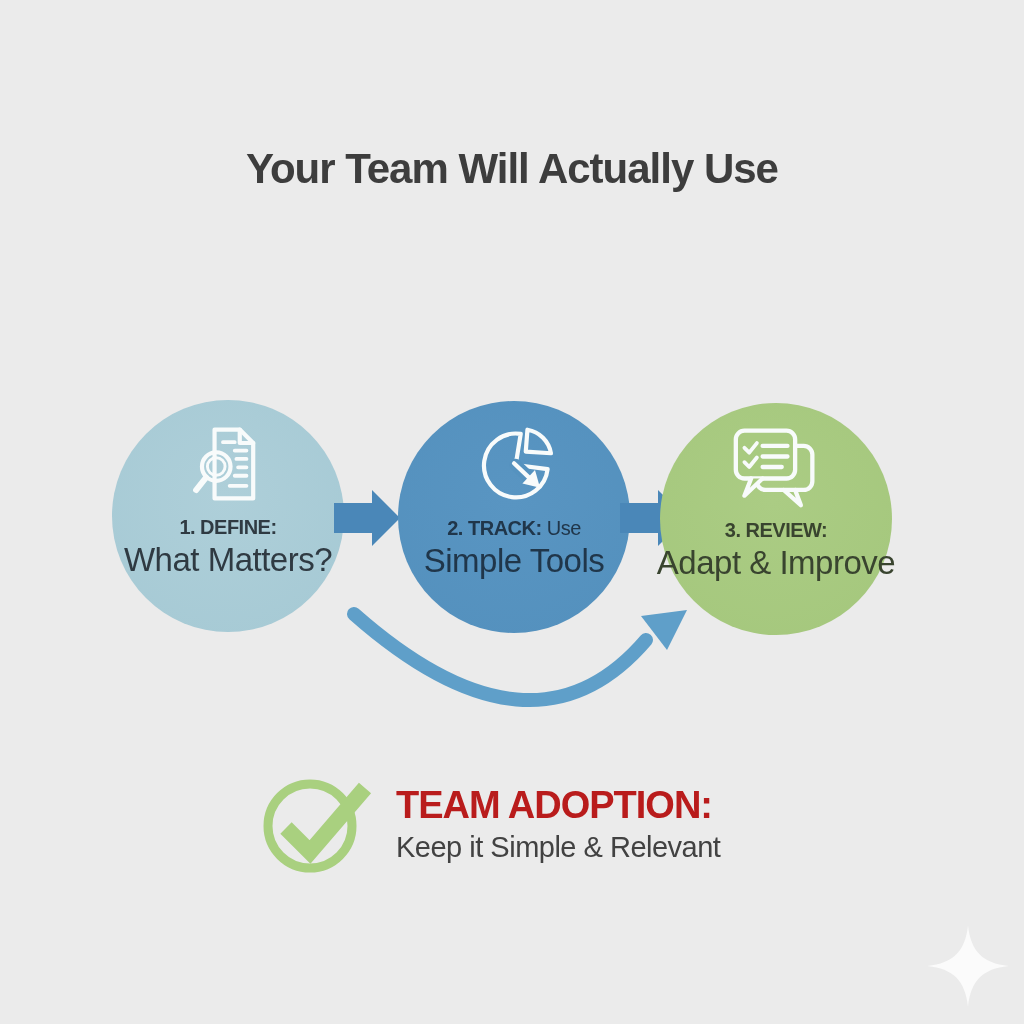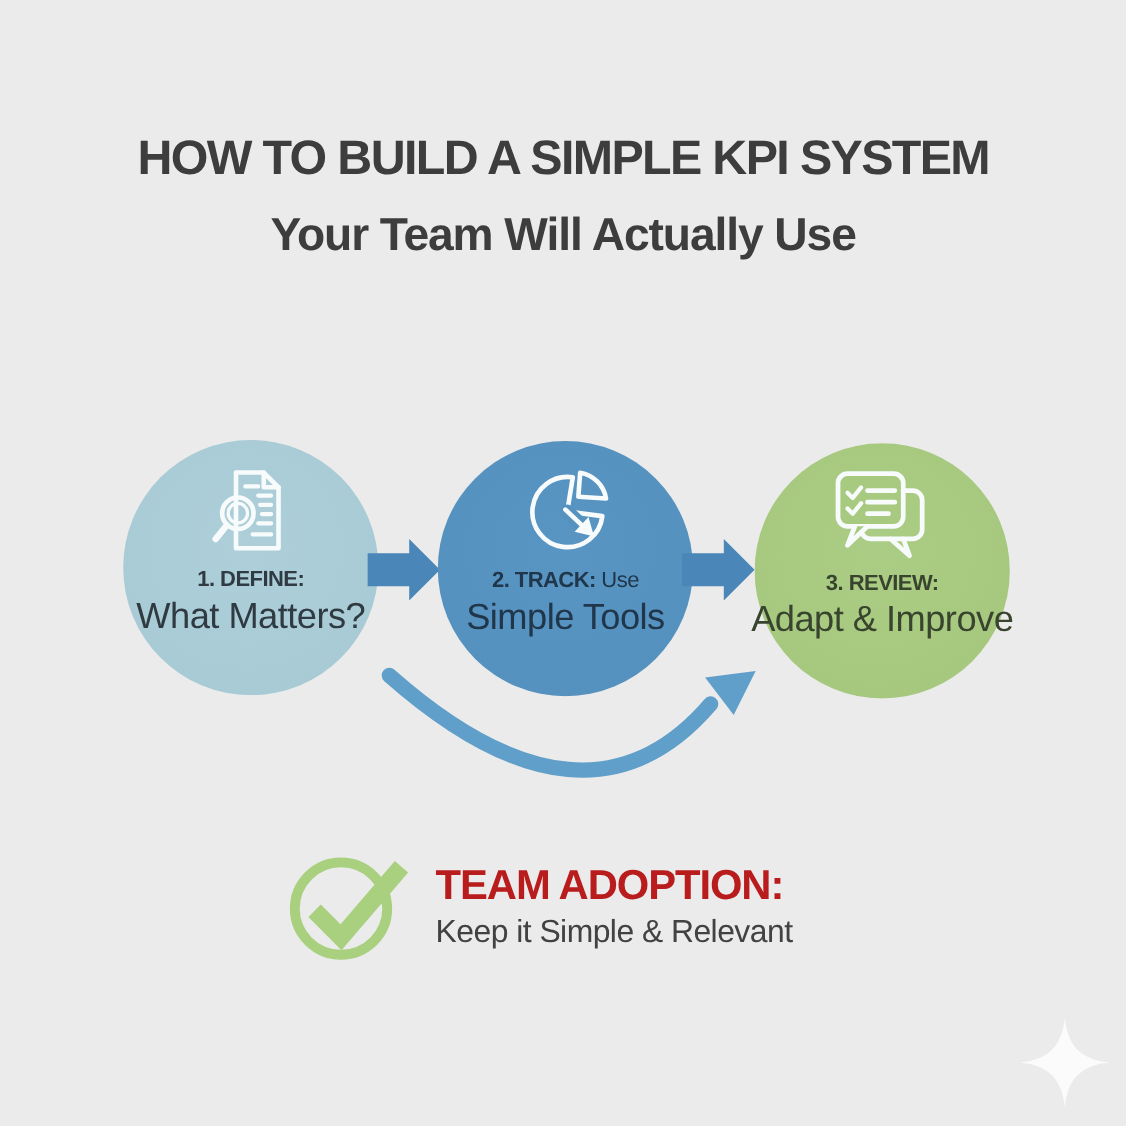--- a/index.html
+++ b/index.html
@@ -14,21 +14,21 @@
   .title-line1 { font-size:44px; font-weight:800; letter-spacing:-1.5px; line-height:1; }
   .title-line2 { font-size:42px; font-weight:700; letter-spacing:-1px; margin-top:26px; line-height:1; }
 
   
   .step {
     position:absolute; width:232px; height:232px; border-radius:50%;
     display:flex; flex-direction:column; align-items:center; text-align:center;
   }
   .step-1 { left:112px; top:400px; background:radial-gradient(circle at 48% 42%, #aecfd9, #a5c9d4); color:#2f3a42; }
   .step-2 { left:398px; top:401px; background:radial-gradient(circle at 48% 42%, #5995c2, #5390bd); color:#20364a; }
-  .step-3 { left:686px; top:403px; background:radial-gradient(circle at 48% 42%, #abcc84, #a4c77c); color:#39442f; }
+  .step-3 { left:660px; top:403px; background:radial-gradient(circle at 48% 42%, #abcc84, #a4c77c); color:#39442f; }
   .step-icon { margin-top:20px; height:88px; display:flex; align-items:center; justify-content:center; }
   .step-label { font-size:20px; font-weight:700; letter-spacing:-0.5px; margin-top:9px; line-height:1; white-space:nowrap; }
   .step-label .suffix { font-weight:400; }
   .step-sub { font-size:33px; font-weight:400; letter-spacing:-0.5px; margin-top:6px; line-height:1; white-space:nowrap; }
 
   
   .arrow { position:absolute; width:66px; height:56px; }
   .arrow-1 { left:334px; top:490px; }
   .arrow-2 { left:620px; top:490px; }
   .loop-arrow { position:absolute; left:338px; top:592px; }
@@ -41,21 +41,20 @@
 
   
   .sparkle { position:absolute; left:922px; top:920px; }
 </style>
 </head>
 <body>
 
 <div class="canvas">
 
   <div class="title">
-    <div class="title-line1">HOW TO BUILD A SIMPLE KPI SYSTEM</div>
     <div class="title-line2">Your Team Will Actually Use</div>
   </div>
 
   <div class="step step-1" style="background-color: rgb(170, 205, 216);">
     <div class="step-icon">
       <svg width="84" height="84" viewBox="0 0 100 100" fill="none" stroke="#f8fbfb" stroke-width="5" stroke-linecap="round" stroke-linejoin="round">
         <path d="M34 9 H64 L80 25 V91 H34 Z"></path>
         <path d="M64 9 V25 H80"></path>
         <path d="M44 24 H58 M58 34 H72 M60 44 H72 M62 54 H72 M58 64 H72 M52 76 H72" stroke-width="4.5"></path>
         <circle cx="36" cy="53" r="17"></circle>

